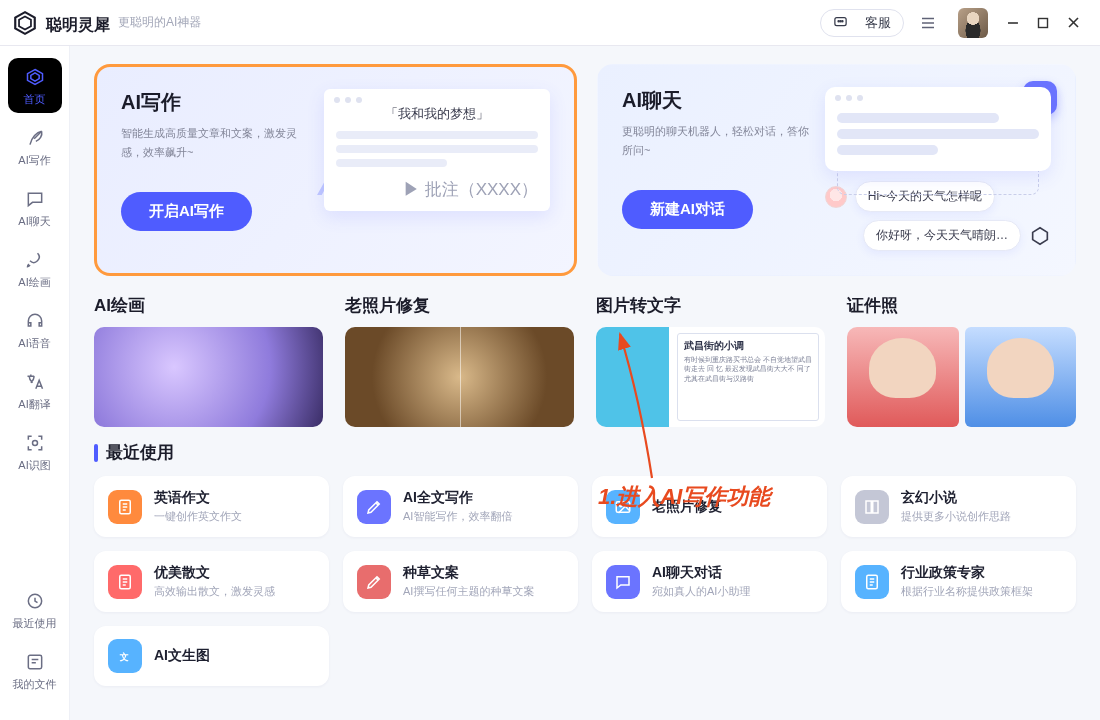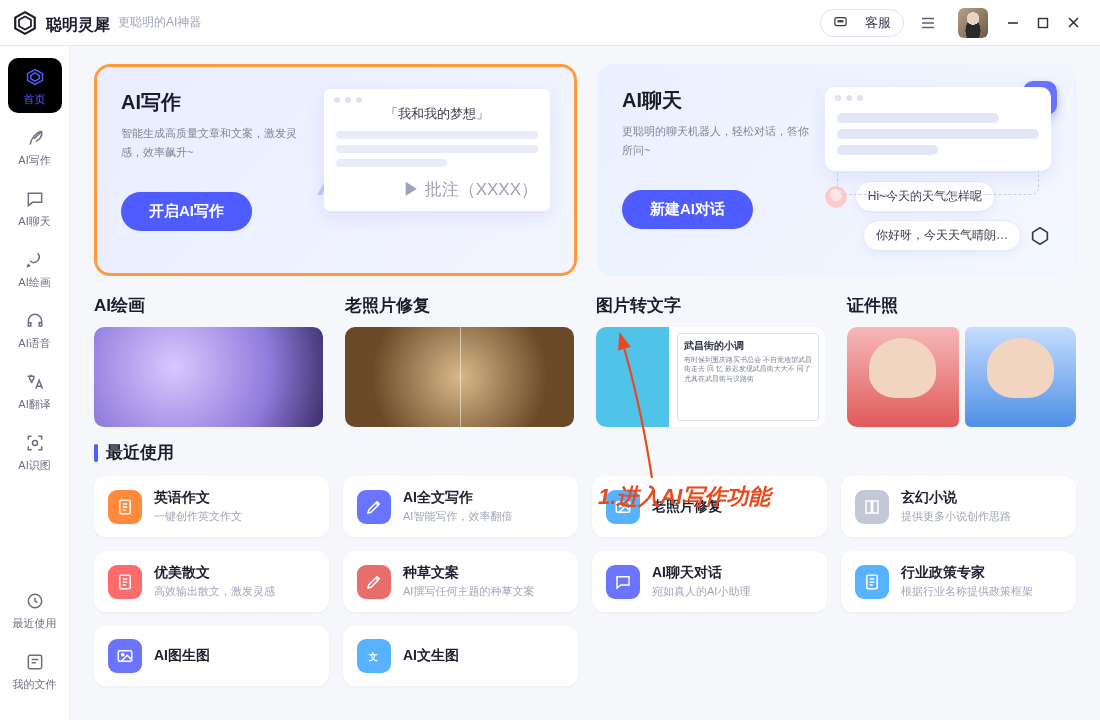--- a/index.html
+++ b/index.html
@@ -419,32 +419,20 @@
               <rect x="5" y="3" width="14" height="18" rx="2"></rect>
               <path d="M9 8h6M9 12h6M9 16h4"></path>
             </svg>
           </div>
     <div class="gtext">
             <div class="gt">行业政策专家</div>
     <div class="gd">根据行业名称提供政策框架</div>
           </div>
         </div>
         <div class="gcard">
-          <div class="gicon c-pu">
-            <svg viewBox="0 0 24 24" fill="none" stroke="currentColor" stroke-width="2">
-              <rect x="3" y="5" width="18" height="14" rx="2"></rect>
-              <circle cx="9" cy="10" r="1.5"></circle>
-              <path d="M21 17l-6-6-9 9"></path>
-            </svg>
-          </div>
-    <div class="gtext">
-            <div class="gt">AI图生图</div>
-    </div>
-        </div>
-        <div class="gcard">
           <div class="gicon c-bu">
             <svg viewBox="0 0 24 24" fill="#fff">
               <text x="5" y="17" font-size="12" font-weight="700">文</text>
             </svg>
           </div>
     <div class="gtext">
             <div class="gt">AI文生图</div>
     </div>
         </div>
       </div>

